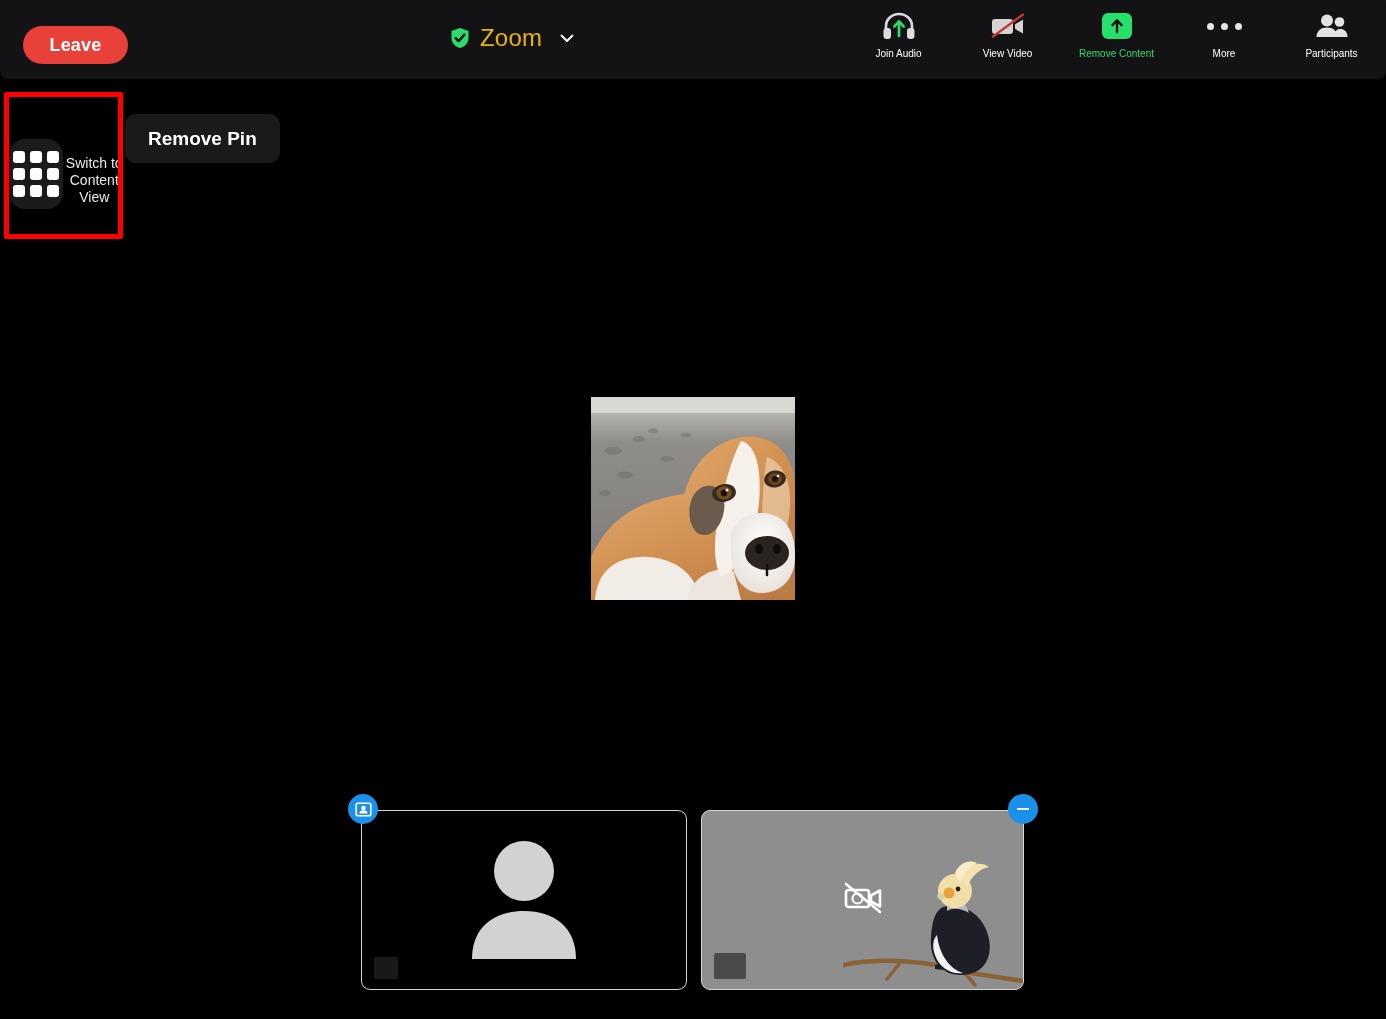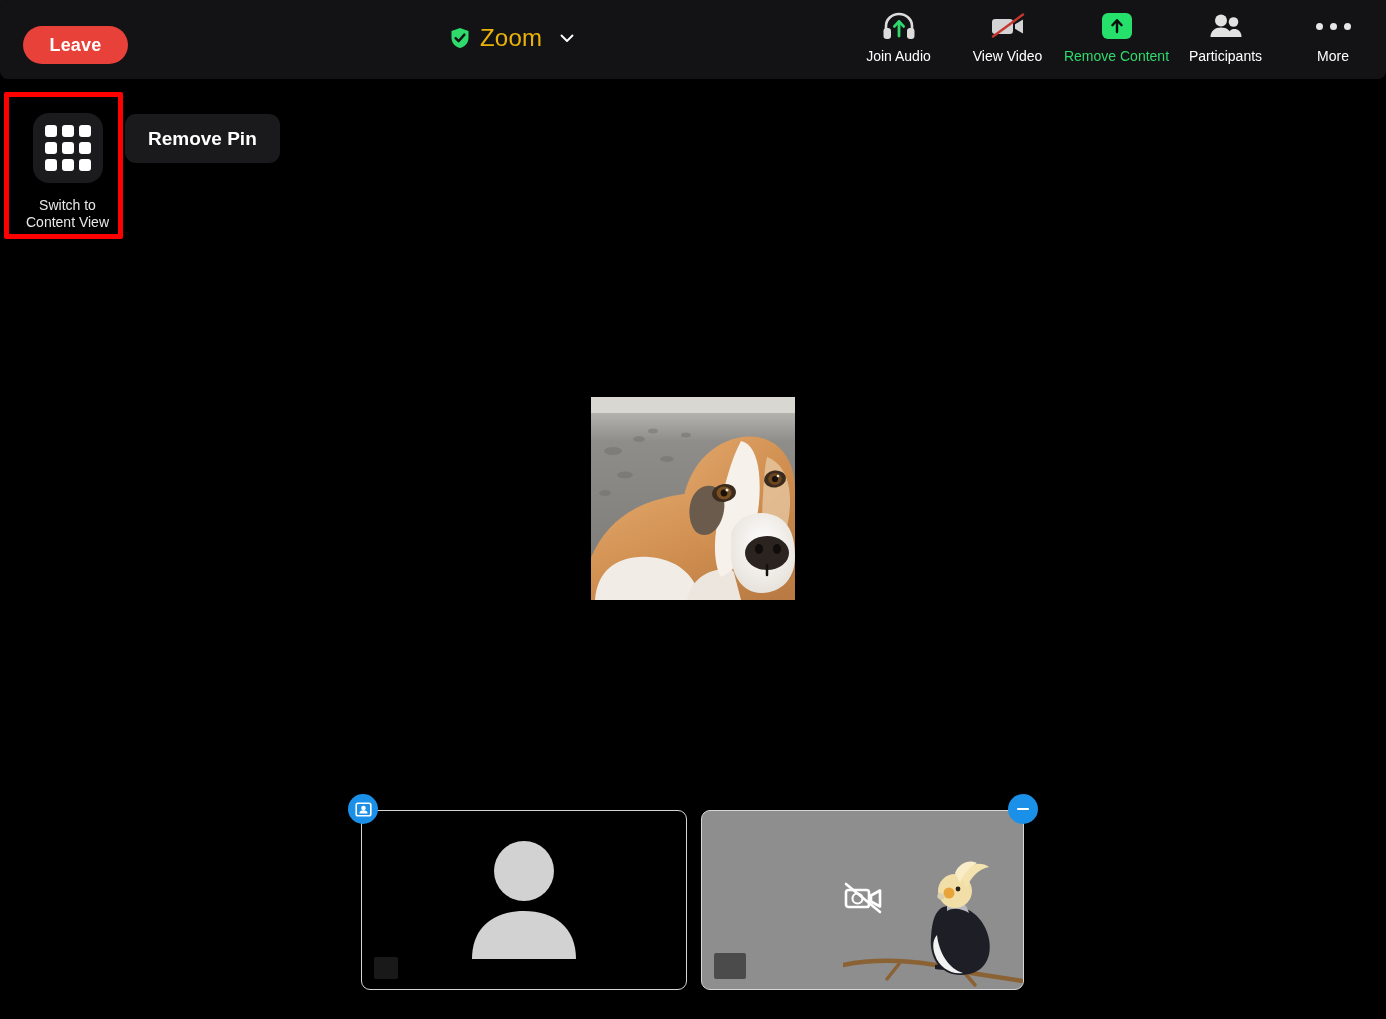--- a/index.html
+++ b/index.html
@@ -123,21 +123,21 @@
     padding: 0;
   }
   .hctrl .ico {
     height: 32px;
     display: flex;
     align-items: center;
     justify-content: center;
   }
   .hctrl .lbl {
     color: #ffffff;
-    font-size: 14px;
+    font-size: 10px;
     font-family: "Liberation Sans", sans-serif;
     white-space: nowrap;
   }
   .hctrl .lbl.green { color: #2fd96b; }
   .hctrl.more { width: 106px; }
 
   .share-square {
     width: 30px; height: 26px;
     background: #25e06b;
     border-radius: 6px;
@@ -169,21 +169,21 @@
     pointer-events: none;
   }
 
   .gallery-btn {
     position: absolute;
     left: 9px;
     top: 97px;
     width: 117px;
     height: 137px;
     display: flex;
-    flex-direction: column;
+    flex-direction: row;
     align-items: center;
     justify-content: flex-start;
     padding-top: 16px;
     background: transparent;
     border: none;
     cursor: pointer;
   }
   .gallery-icon-bg {
     width: 70px;
     height: 70px;
@@ -383,41 +383,41 @@
           <span class="share-square">
             <svg width="16" height="18" viewBox="0 0 16 18">
               <path d="M8 15 V4" stroke="#0c0c0c" stroke-width="2.4" stroke-linecap="round"></path>
               <path d="M3.4 8.2 L8 3.2 L12.6 8.2" stroke="#0c0c0c" stroke-width="2.4" fill="none" stroke-linecap="round" stroke-linejoin="round"></path>
             </svg>
           </span>
         </span>
         <span class="lbl green">Remove Content</span>
       </button>
 
+      <button class="hctrl more">
+        <span class="ico">
+          <span class="dots-row">
+              <i></i>
+              <i></i>
+              <i></i>
+            </span>
+        </span>
+        <span class="lbl">More</span>
+      </button>
+
       <button class="hctrl">
         <span class="ico">
           <svg width="38" height="28" viewBox="0 0 38 28">
             <circle cx="14" cy="8.5" r="6" fill="#e2e2e2"></circle>
             <circle cx="26.5" cy="10" r="4.8" fill="#e2e2e2"></circle>
             <path d="M3.5 25 C3.5 18.6 8.2 15.4 14 15.4 C19.8 15.4 24.5 18.6 24.5 25 Z" fill="#e2e2e2"></path>
             <path d="M21 25 C21 19.6 23.8 17 27.2 17 C31 17 34.5 19.6 34.5 25 Z" fill="#e2e2e2"></path>
           </svg>
         </span>
         <span class="lbl">Participants</span>
-      </button>
-
-      <button class="hctrl more">
-        <span class="ico">
-          <span class="dots-row">
-              <i></i>
-              <i></i>
-              <i></i>
-            </span>
-        </span>
-        <span class="lbl">More</span>
       </button>
 
     </div>
   </div>
 
   <button class="gallery-btn">
     <span class="gallery-icon-bg">
       <span class="grid-3x3">
         <i></i>
           <i></i>

